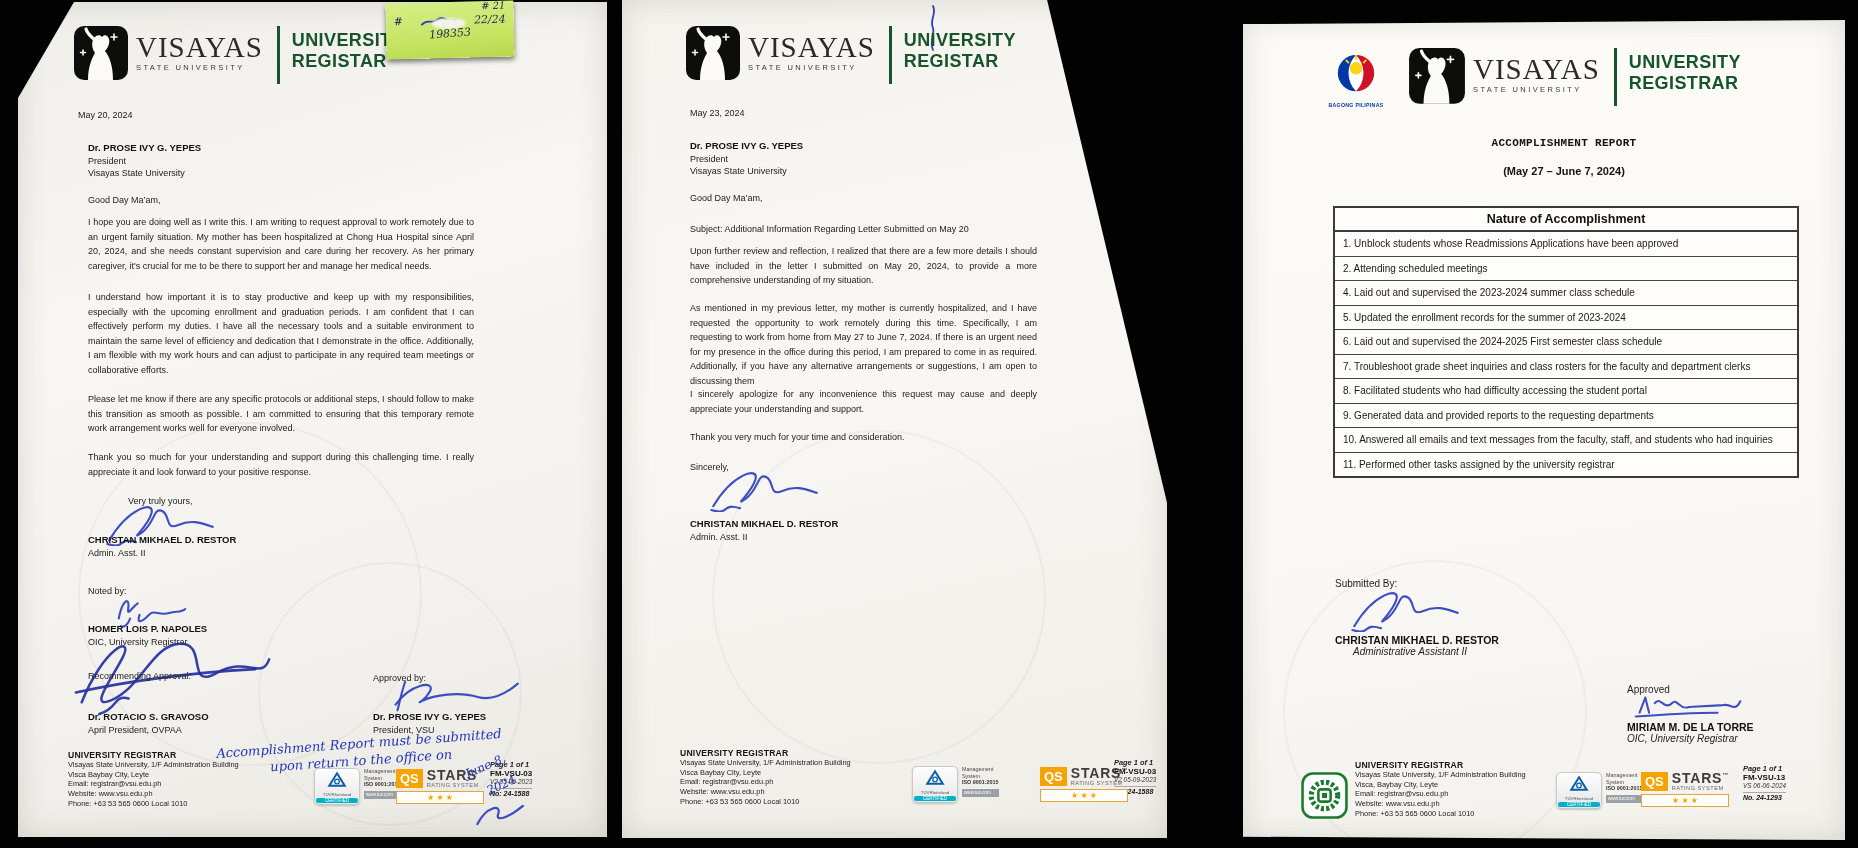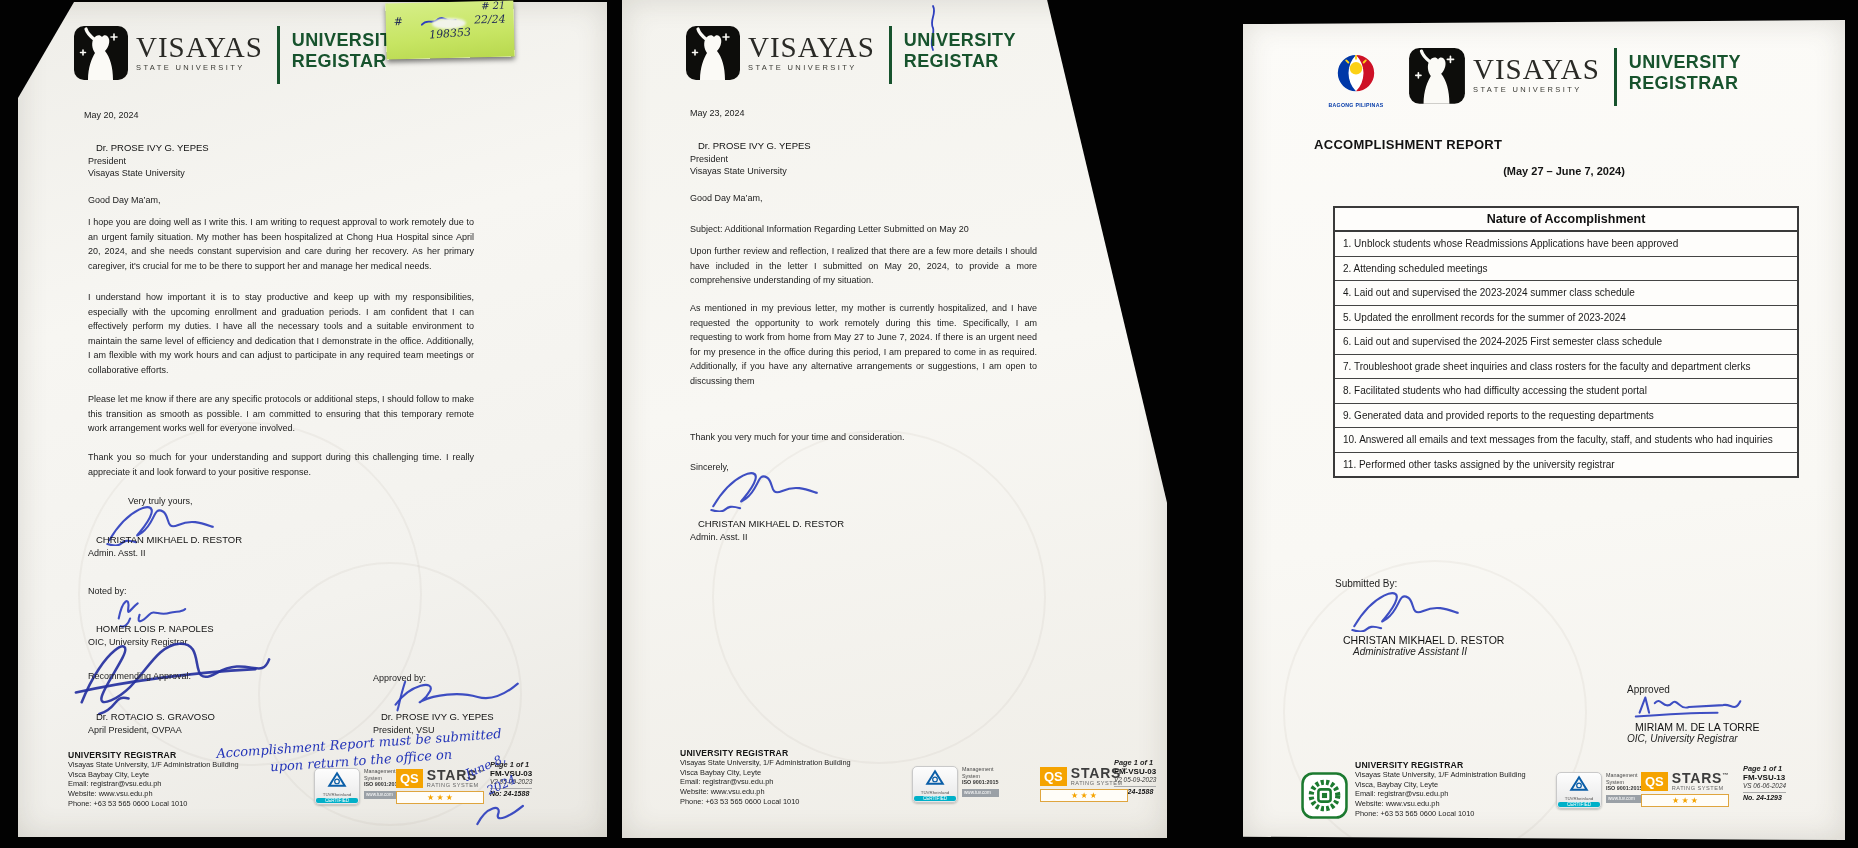--- a/index.html
+++ b/index.html
@@ -17,21 +17,21 @@
   .wordmark{display:inline-block;margin-left:8px;margin-top:6px;}
   .wm1{display:block;font-family:"Liberation Serif",serif;font-size:29px;line-height:30px;letter-spacing:1px;color:#2a2a26;}
   .wm2{display:block;font-size:7.5px;letter-spacing:2.4px;color:#3a3a34;margin-top:1px;}
   .lh-bar{display:inline-block;width:3px;height:58px;background:#17532d;margin:0 12px 0 14px;}
   .office{display:inline-block;margin-top:4px;}
   .office span{display:block;font-weight:bold;font-size:18px;line-height:21px;letter-spacing:.4px;color:#17532d;}
   
   .body-text{font-size:9px;line-height:14.5px;color:#222;}
   .para{text-align:justify;}
   .tight div{line-height:12.5px;}
-  .name{font-weight:normal;font-size:9.5px;color:#111;margin-left:8px;}
+  .name{font-weight:bold;font-size:9.5px;color:#111;}
   .role{font-size:9px;color:#222;}
   .lbl{font-size:9px;color:#222;}
   
   .sig path{stroke:#2e3fbe;fill:none;stroke-width:2.2;stroke-linecap:round;stroke-linejoin:round;opacity:.92;}
   .sig.big path{stroke:#25309f;stroke-width:2.6;}
   
   .sticky{position:absolute;left:368px;top:0;width:128px;height:56px;background:linear-gradient(175deg,#d6ee88 0%,#c7e563 60%,#b8d84e 100%);box-shadow:0 3px 5px rgba(0,0,0,.5);transform:rotate(-1.4deg);padding:1px 8px 3px;box-sizing:border-box;}
   .hwk{font-family:"DejaVu Serif",serif;font-style:italic;color:#1d2656;}
   .sticky-r1{text-align:right;font-size:10px;margin-top:-2px;}
   .sticky-r2{display:flex;justify-content:space-between;align-items:center;font-size:11px;margin-top:2px;}
@@ -59,21 +59,21 @@
   .qs-stars{display:block;font-weight:bold;font-size:14px;letter-spacing:.8px;color:#3d3d3d;line-height:14px;}
   .qs-stars sup{font-size:6px;}
   .qs-sub{display:block;font-size:5.6px;letter-spacing:.5px;color:#666;}
   .qs-bar{border:1px solid #dfa53e;background:#fffdf8;color:#f5a300;text-align:center;font-size:8px;line-height:11px;margin-top:3px;}
   .meta{z-index:1;}
   .m-page{font-style:italic;font-weight:bold;font-size:7.4px;color:#222;}
   .m-form{font-weight:bold;font-size:8px;color:#111;}
   .m-ver{font-style:italic;font-size:6.4px;color:#333;}
   .m-no{font-style:italic;font-weight:bold;font-size:7px;color:#111;margin-top:3px;border-top:1px solid #aaa;padding-top:1px;}
   
-  .rpt-title{font-weight:bold;font-size:13px;letter-spacing:.3px;text-align:left;color:#131313;}
+  .rpt-title{font-weight:bold;font-size:11px;letter-spacing:.3px;text-align:center;color:#131313;font-family:Liberation Mono, monospace;}
   .rpt-period{font-weight:bold;font-size:11px;text-align:center;color:#131313;}
   .rpt-table{border:2px solid #3a3a3a;background:#fefdfb;}
   .rt-head{border-bottom:2px solid #3a3a3a;text-align:center;font-weight:bold;font-size:12.5px;padding:4px 0;color:#111;}
   .rt-row{border-bottom:1.8px solid #444;font-size:10px;line-height:13.5px;padding:5px 8px;color:#1a1a1a;}
   .rt-row:last-child{border-bottom:none;}
   .it{font-style:italic;}
   .seal rect,.seal circle{}
   .wmc{position:absolute;border:2px solid rgba(110,100,80,.055);border-radius:50%;pointer-events:none;}
   .bp-caption{font-size:5.2px;font-weight:bold;color:#0038a8;letter-spacing:.3px;text-align:center;}
   .scrib path{stroke:#2e3fbe;fill:none;stroke-width:1.8;stroke-linecap:round;}
@@ -113,21 +113,21 @@
       <div class="sticky-r2 hwk">
         <span>#</span>
         <svg class="scrib" width="38" height="12" viewBox="0 0 38 12">
             <path d="M2 9 C8 2 12 10 18 4 C24 -1 28 9 36 5"></path>
           </svg>
         <span>22/24</span>
       </div>
       <div class="sticky-r3 hwk">198353</div>
     </div>
 
-    <div class="abs body-text" style="left:66px;top:106px;text-align:center;">May 20, 2024</div>
+    <div class="abs body-text" style="left:60px;top:106px;text-align:center;">May 20, 2024</div>
 
     <div class="abs body-text tight" style="left:70px;top:140px;">
       <div class="name">Dr. PROSE IVY G. YEPES</div>
       <div>President</div>
       <div>Visayas State University</div>
     </div>
 
     <div class="abs body-text" style="left:70px;top:191px;">Good Day Ma’am,</div>
 
     <div class="abs body-text para" style="left:70px;top:213px;width:386px;">I hope you are doing well as I write this. I am writing to request approval to work remotely due to an urgent family situation. My mother has been hospitalized at Chong Hua Hospital since April 20, 2024, and she needs constant supervision and care during her recovery. As her primary caregiver, it's crucial for me to be there to support her and manage her medical needs.</div>
@@ -267,20 +267,21 @@
       <div class="name">Dr. PROSE IVY G. YEPES</div>
       <div>President</div>
       <div>Visayas State University</div>
     </div>
 
     <div class="abs body-text" style="left:68px;top:191px;">Good Day Ma’am,</div>
     <div class="abs body-text" style="left:68px;top:222px;">Subject: Additional Information Regarding Letter Submitted on May 20</div>
 
     <div class="abs body-text para" style="left:68px;top:244px;width:347px;">Upon further review and reflection, I realized that there are a few more details I should have included in the letter I submitted on May 20, 2024, to provide a more comprehensive understanding of my situation.</div>
     <div class="abs body-text para" style="left:68px;top:301px;width:347px;">As mentioned in my previous letter, my mother is currently hospitalized, and I have requested the opportunity to work remotely during this time. Specifically, I am requesting to work from home from May 27 to June 7, 2024. If there is an urgent need for my presence in the office during this period, I am prepared to come in as required. Additionally, if you have any alternative arrangements or suggestions, I am open to discussing them</div>
+    <div class="abs body-text para" style="left:68px;top:387px;width:347px;">I sincerely apologize for any inconvenience this request may cause and deeply appreciate your understanding and support.</div>
     <div class="abs body-text" style="left:68px;top:430px;width:347px;">Thank you very much for your time and consideration.</div>
 
     <div class="abs body-text" style="left:68px;top:460px;">Sincerely,</div>
 
     <svg class="abs sig" style="left:84px;top:466px;" width="118" height="46" viewBox="0 0 120 48">
       <path d="M6 42 C26 8 54 0 50 14 C46 28 26 44 40 34 C54 24 52 6 62 12 C70 17 64 32 78 26 C92 20 102 24 114 28"></path>
       <path d="M4 46 C24 52 14 38 34 44"></path>
     </svg>
     <div class="abs tight" style="left:68px;top:518px;">
       <div class="name">CHRISTAN MIKHAEL D. RESTOR</div>

